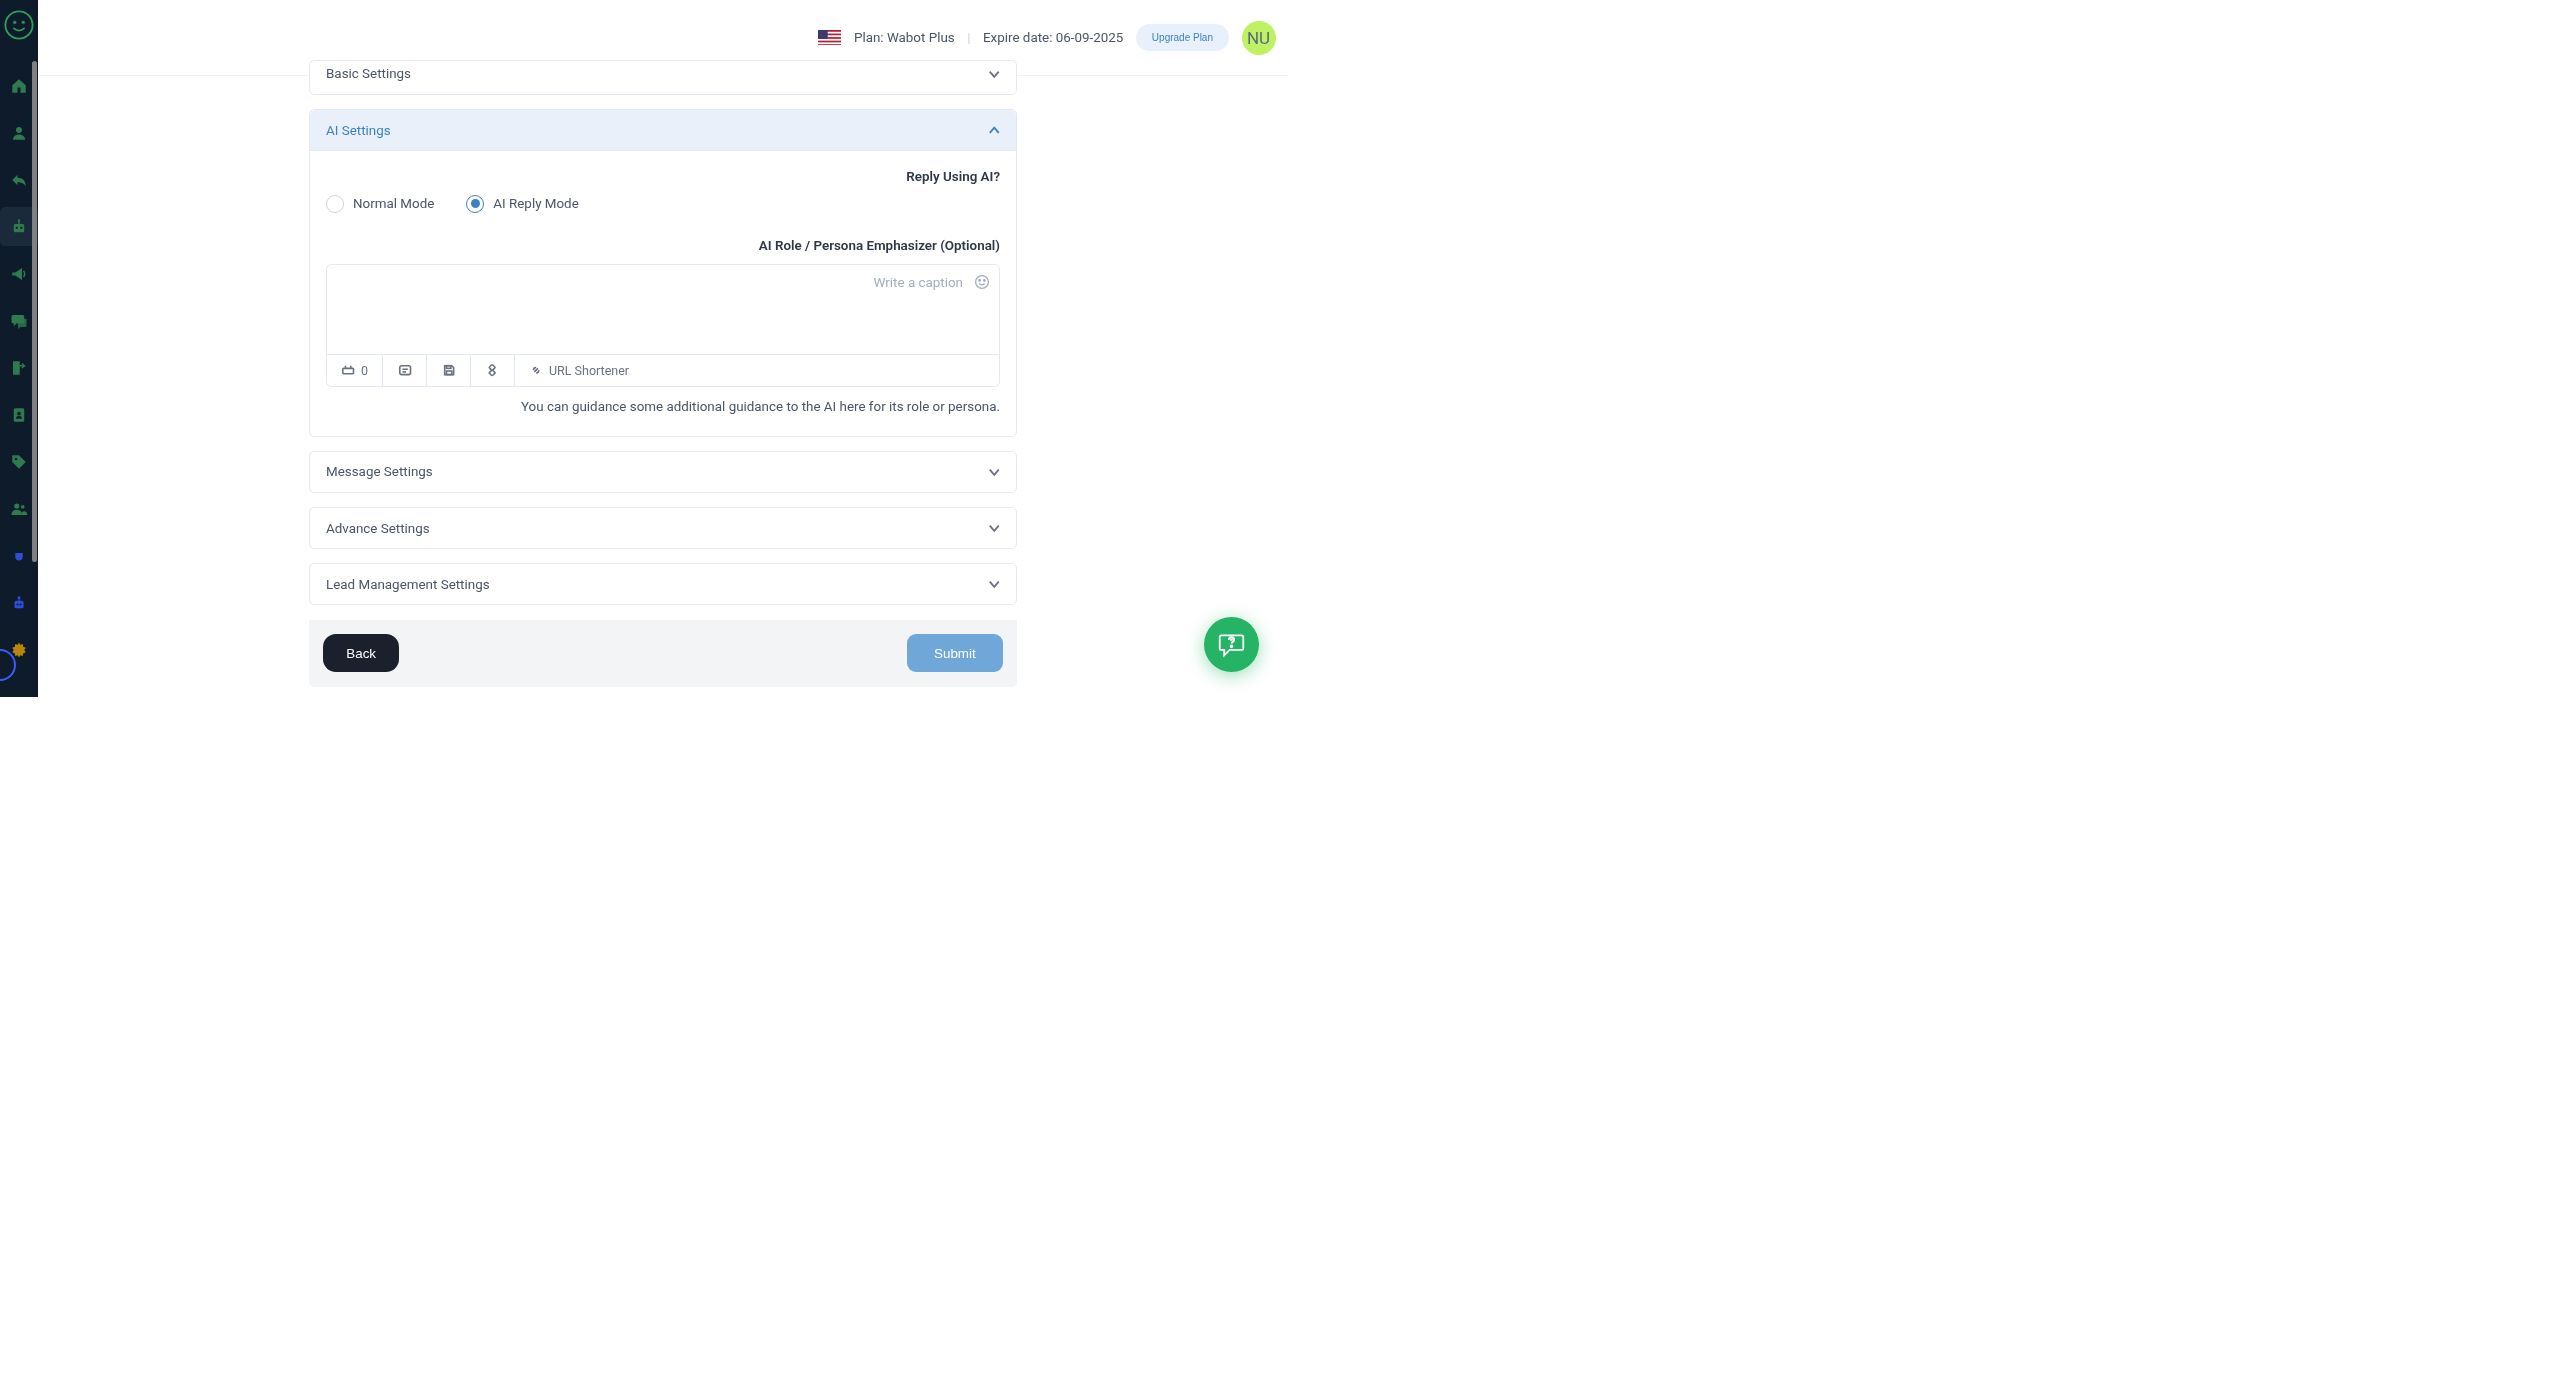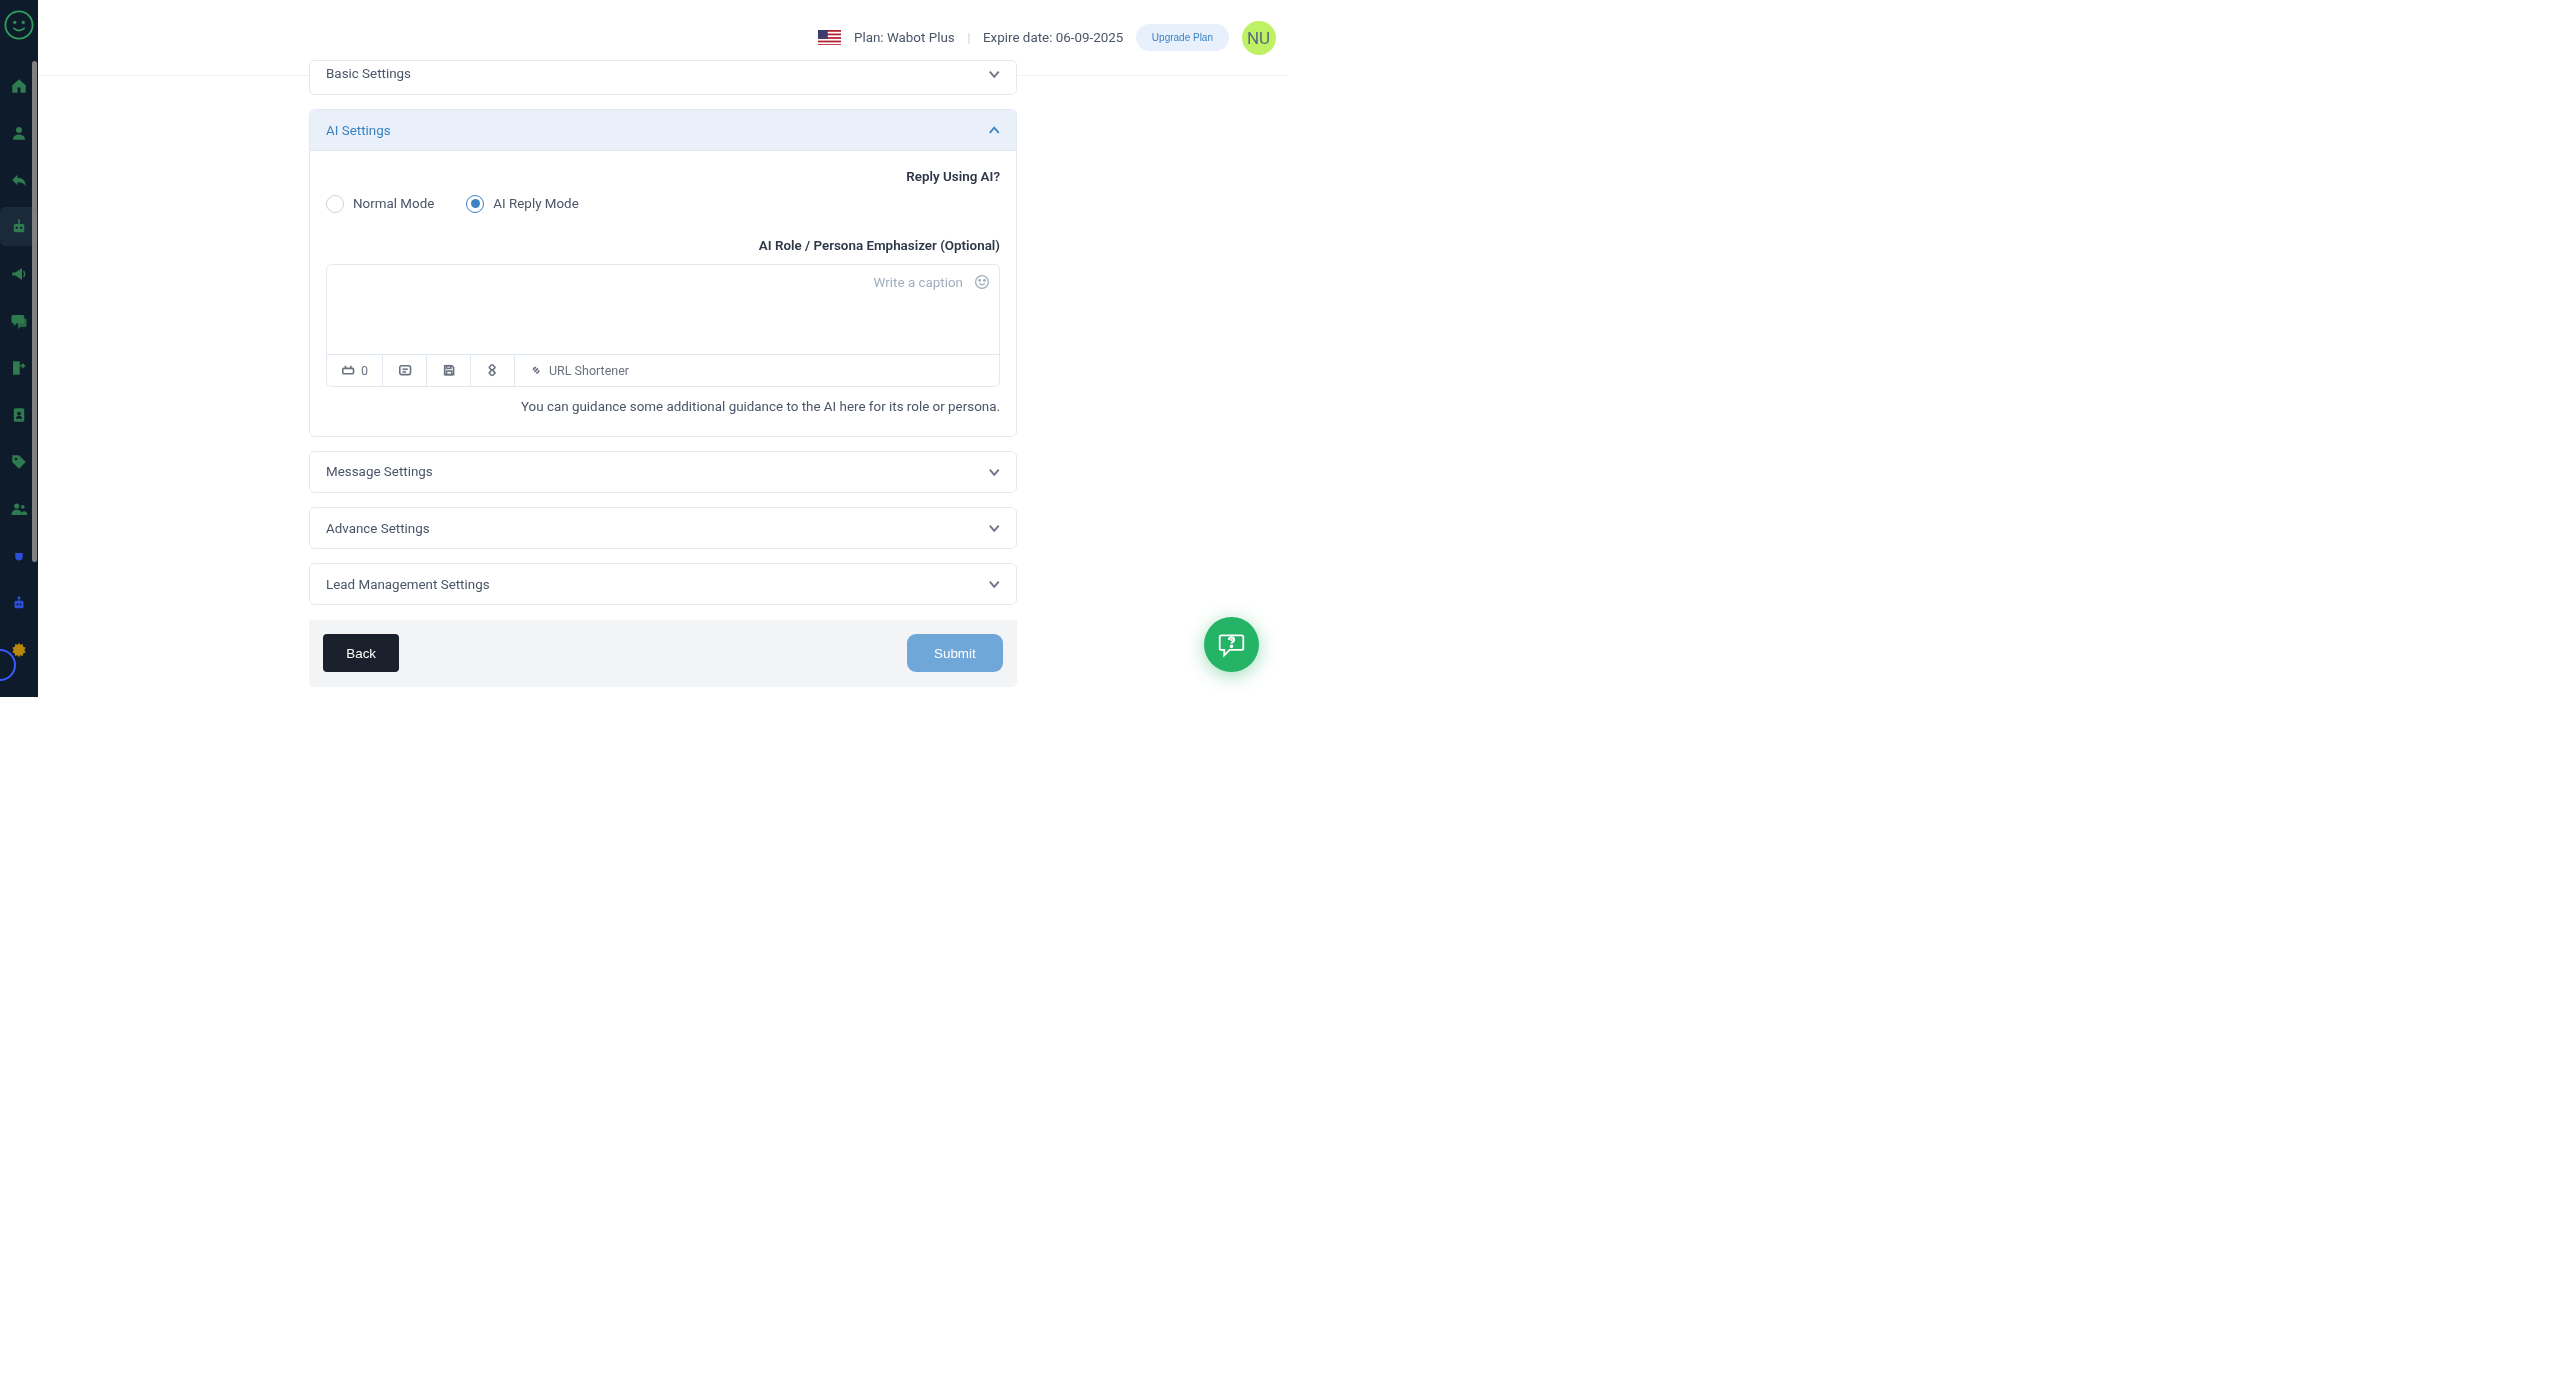--- a/index.html
+++ b/index.html
@@ -199,21 +199,21 @@
     background:#f2f4f6;
     border-radius:0 0 5.4px 5.4px;
     padding:14.3px 14.3px;
     display:flex;
     justify-content:space-between;
   }
   .btn-back {
     background:#1a202c;
     color:#fff;
     border:none;
-    border-radius:4px;
+    border-radius:13px;
     padding:11.6px 23px;
     font-size:13.4px;
     cursor:pointer;
   }
   .btn-submit {
     background:#6fa8d8;
     color:#fff;
     border:none;
     border-radius:9px;
     padding:11.6px 27px;

